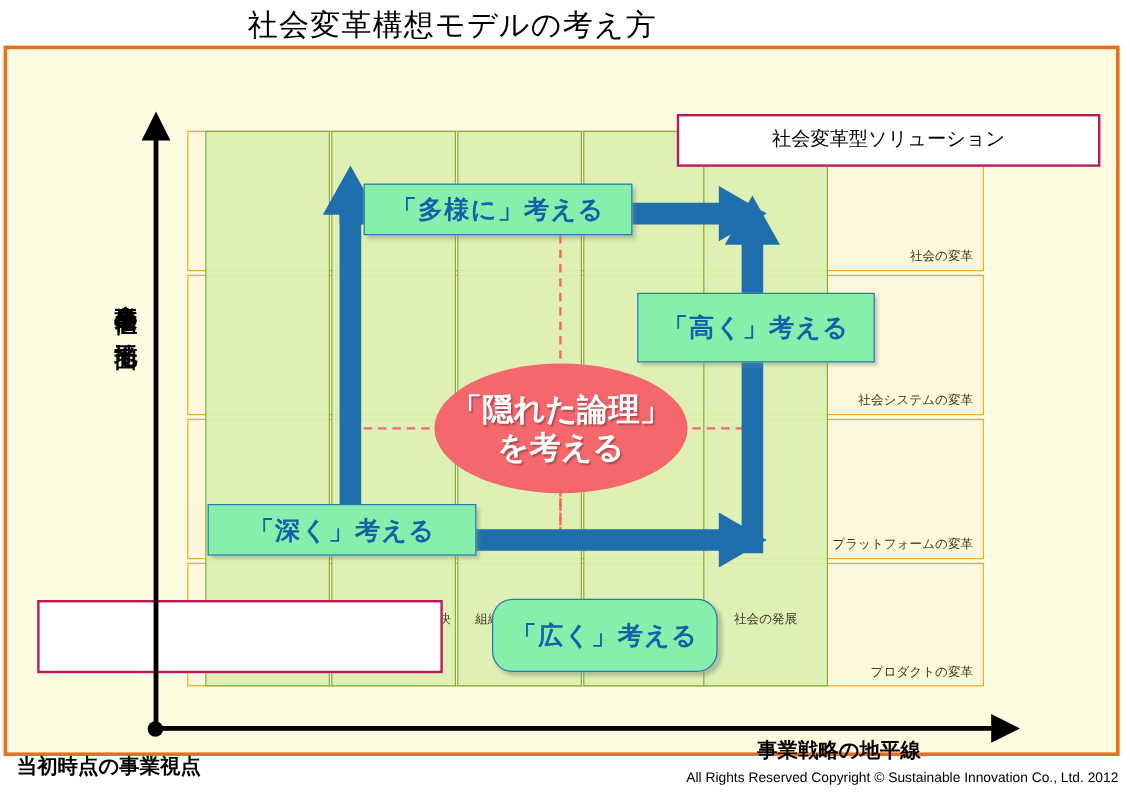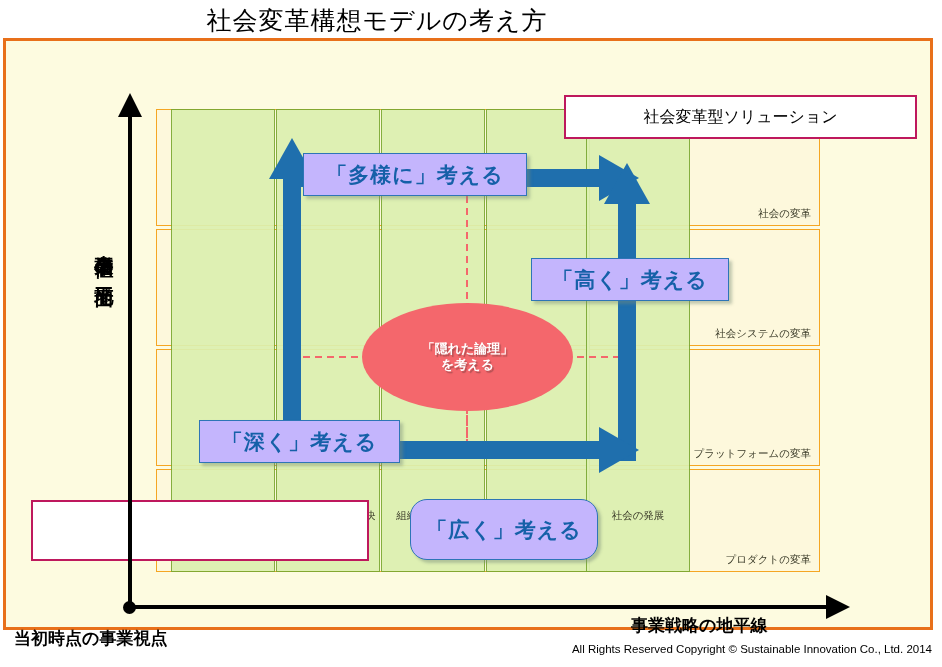--- a/index.html
+++ b/index.html
@@ -164,21 +164,21 @@
     align-items: center;
     justify-content: center;
     font-size: 16px;
     color: #000000;
     line-height: 1.35;
     white-space: nowrap;
   }
   
   .blue-tile {
     position: absolute;
-    background: #c4b5fd;
+    background: #86efac;
     border: 1.5px solid #2e75b6;
     box-sizing: border-box;
     display: flex;
     align-items: center;
     justify-content: center;
     font-size: 21px;
     font-weight: bold;
     color: #1560a8;
     letter-spacing: 1px;
     box-shadow: 3px 3px 3px rgba(120,140,120,0.45);
@@ -191,21 +191,21 @@
     top: 262px;
     width: 211px;
     height: 108px;
     border-radius: 50%;
     background: #f4676c;
     display: flex;
     flex-direction: column;
     align-items: center;
     justify-content: center;
     color: #ffffff;
-    font-size: 13px;
+    font-size: 26px;
     font-weight: bold;
     line-height: 1.25;
     text-shadow: 1.5px 1.5px 1px rgba(120,60,60,0.55);
     white-space: nowrap;
   }
   
   #footer {
     position: absolute;
     left: 0;
     top: 643px;
@@ -281,37 +281,37 @@
       <path d="M277,400 L600,400 L600,418 L277,418 Z" fill="#1f6fad"></path>
       <path d="M633,409 L593,432 L593,386 Z" fill="#1f6fad"></path>
     </svg>
 
     <div id="center-ellipse">
       <span>「隠れた論理」</span>
       <span>を考える</span>
     </div>
 
     <div class="blue-tile" style="left:297px;top:112px;width:224px;height:43px;">「多様に」考える</div>
-    <div class="blue-tile" style="left:525px;top:217px;width:198px;height:43px;">「高く」考える</div>
-    <div class="blue-tile" style="left:193px;top:379px;width:201px;height:43px;">「深く」考える</div>
+    <div class="blue-tile" style="left:525px;top:203px;width:198px;height:58px;">「高く」考える</div>
+    <div class="blue-tile" style="left:167px;top:379px;width:224px;height:43px;">「深く」考える</div>
     <div class="blue-tile" style="left:404px;top:458px;width:188px;height:61px;border-radius:17px;">「広く」考える</div>
 
     <div class="white-box" style="left:558px;top:54px;width:353px;height:44px;">
       <span>社会変革型ソリューション</span>
     </div>
 
     <div class="white-box" style="left:25px;top:459px;width:338px;height:61px;">
     </div>
 
     <div id="y-axis-line"></div>
     <div id="y-axis-head"></div>
     <div id="x-axis-line"></div>
     <div id="x-axis-head"></div>
     <div id="origin-dot"></div>
     <div id="y-axis-label">事業価値の地平面</div>
     <div id="origin-label">当初時点の事業視点</div>
     <div id="x-axis-label">事業戦略の地平線</div>
 
   </div>
 
-  <div id="footer">All Rights Reserved Copyright ©  Sustainable Innovation Co., Ltd.  2014</div>
+  <div id="footer">All Rights Reserved Copyright ©  Sustainable Innovation Co., Ltd.  2012</div>
 
 </div>
 
 </body></html>

